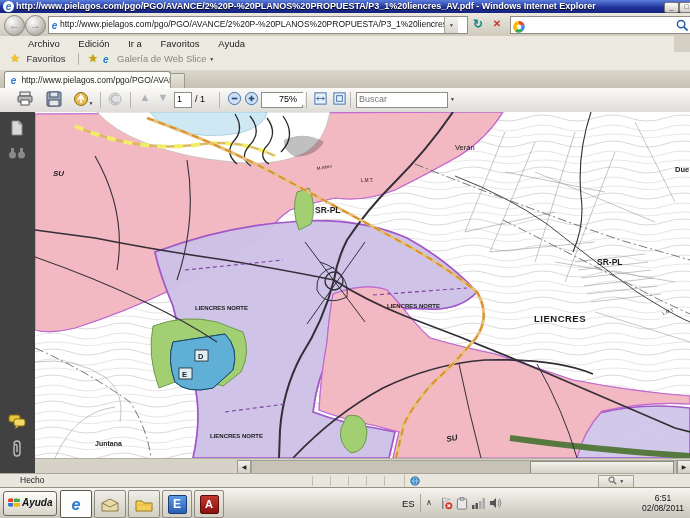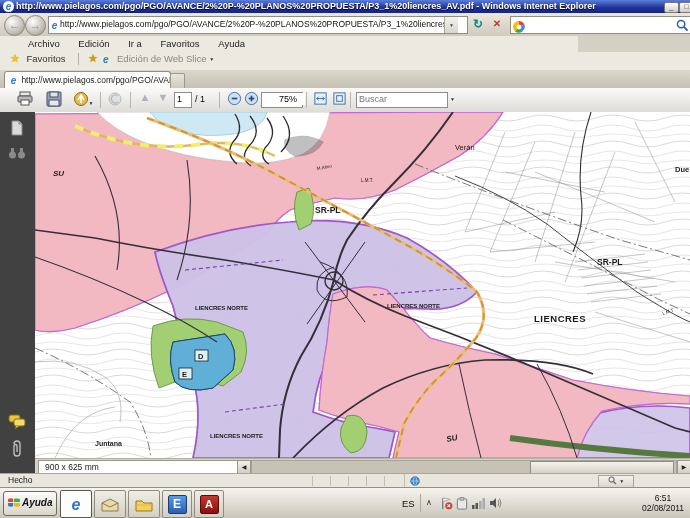--- a/index.html
+++ b/index.html
@@ -23,21 +23,21 @@
   .addrbox{position:absolute;left:48px;top:3px;width:418px;height:16px;background:#fff;border:1px solid #8f8d85;font-size:8.5px;line-height:16px;white-space:nowrap;overflow:hidden}
   .addrbox input{border:0;outline:none;width:384px;font-size:8.5px;font-family:"Liberation Sans",sans-serif;height:14px;vertical-align:top;padding:0;color:#111}
   .eicon{display:inline-block;width:11px;height:11px;border-radius:50%;color:#2f77d1;
     font-weight:bold;font-style:italic;font-size:10px;line-height:11px;text-align:center;position:relative;top:1px}
   .caretbtn{display:inline-block;width:13px;height:16px;background:linear-gradient(#f5f4f1,#d8d5cd);
     border-left:1px solid #aaa79e;font-size:5px;line-height:16px;text-align:center;color:#444;vertical-align:top}
   .sqbtn{position:absolute;top:3px;height:17px;text-align:center;font-weight:bold}
   .gbox{position:absolute;left:510px;top:3px;width:180px;height:16px;background:#fff;border:1px solid #8f8d85;white-space:nowrap}
   .gbox input{border:0;outline:none;width:120px;font-size:9px;height:14px;font-family:"Liberation Sans",sans-serif;padding:0 2px;vertical-align:top}
   
-  .menurow{left:0;top:36px;width:578px;height:16px;background:#ece9e0;border-bottom:1px solid #d2cec2;font-size:9.5px;color:#222}
+  .menurow{left:0;top:36px;width:674px;height:16px;background:#ece9e0;border-bottom:1px solid #d2cec2;font-size:9.5px;color:#222}
   .menuitem{display:inline-block;padding:2px 8px 0 8px}
   .favrow{left:0;top:52px;width:690px;height:18px;background:#ece9e0;border-bottom:1px solid #c4c0b4;font-size:9.5px;color:#333}
   .star{color:#f5c518;font-size:11px;text-shadow:0 0 1px #b8860b}
   .vsep{display:inline-block;width:1px;height:12px;background:#b6b2a6;margin:0 6px;vertical-align:middle}
   .tabrow{left:0;top:70px;width:690px;height:18px;background:linear-gradient(#dcd8cc,#c4c0b4)}
   .tab{position:absolute;left:4px;top:1px;width:162px;height:17px;background:#fdfdfb;
     border:1px solid #8f8d85;border-bottom:0;border-radius:3px 3px 0 0;font-size:8.5px;line-height:16px;color:#222;white-space:nowrap;overflow:hidden;padding-left:3px}
   .tabstub{position:absolute;left:170px;top:3px;width:13px;height:15px;background:linear-gradient(#e8e5dc,#cdc9bd);border:1px solid #9b988e;border-bottom:0;border-radius:2px 2px 0 0}
   
   .pdfbar{left:0;top:88px;width:690px;height:24px;background:linear-gradient(#fbfaf9,#dedcd7);border-bottom:1px solid #8f8d89}
@@ -113,21 +113,21 @@
   <span class="menuitem">Favoritos</span>
   <span class="menuitem">Ayuda</span>
 </div>
 
 <div class="abs favrow">
   <span style="margin-left:10px" class="star">★</span>
   <span style="padding:0 4px">Favoritos</span>
   <span class="vsep"></span>
   <span class="star" style="color:#c8a415">★</span>
   <span class="eicon" style="background:#e8f0e0">e</span>
-  <span style="color:#8a877d;padding-left:3px">Edición de Web Slice</span>
+  <span style="color:#8a877d;padding-left:3px">Galería de Web Slice</span>
   <span class="minicaret">▼</span>
 </div>
 
 <div class="abs tabrow">
   <div class="tab">
     <span class="eicon">e</span>
     <span>http://www.pielagos.com/pgo/PGO/AVANCE/2%20P-...</span>
   </div>
   <div class="tabstub"></div>
 </div>
@@ -338,31 +338,30 @@
     <text x="412" y="330" font-size="8" font-weight="bold" font-style="italic" transform="rotate(-12 412 330)">SU</text>
     <text x="282" y="58" font-size="4.5" transform="rotate(-10 282 58)">M.Almo</text>
     <text x="326" y="70" font-size="4.5">L.M.T.</text>
     <text x="628" y="203" font-size="4.5" transform="rotate(-18 628 203)">L.M.T</text>
     <text x="163" y="247" font-size="7.5" font-weight="bold" font-family="Liberation Serif, serif">D</text>
     <text x="147" y="265" font-size="7.5" font-weight="bold" font-family="Liberation Serif, serif">E</text>
   </svg>
   </div>
 
   <div class="pdfbottom">
-    <span class="sizebox">900 x 625 mm</span>
     <span class="scrbtn" style="left:202px">◀</span>
     <div class="scrtrack">
       <div class="scrthumb"></div>
     </div>
     <span class="scrbtn" style="left:642px">▶</span>
   </div>
 </div>
 
 <div class="abs statusbar">
-  <span style="position:absolute;left:8px;top:1px">Hecho</span>
+  <span style="position:absolute;left:20px;top:1px">Hecho</span>
   <span class="sb-cell" style="left:312px"></span>
   <span class="sb-cell" style="left:330px"></span>
   <span class="sb-cell" style="left:348px"></span>
   <span class="sb-cell" style="left:366px"></span>
   <span class="sb-cell" style="left:384px"></span>
   <span class="sb-sec">
     <svg width="10" height="10" viewBox="0 0 12 12" style="vertical-align:-2px;margin:0 3px 0 5px">
       <circle cx="6" cy="6" r="5" fill="#3f8fd4" stroke="#1c527e"></circle>
       <ellipse cx="6" cy="6" rx="2.3" ry="5" fill="none" stroke="#cfe6f6" stroke-width="0.7"></ellipse>
       <line x1="1" y1="6" x2="11" y2="6" stroke="#cfe6f6" stroke-width="0.7"></line>

